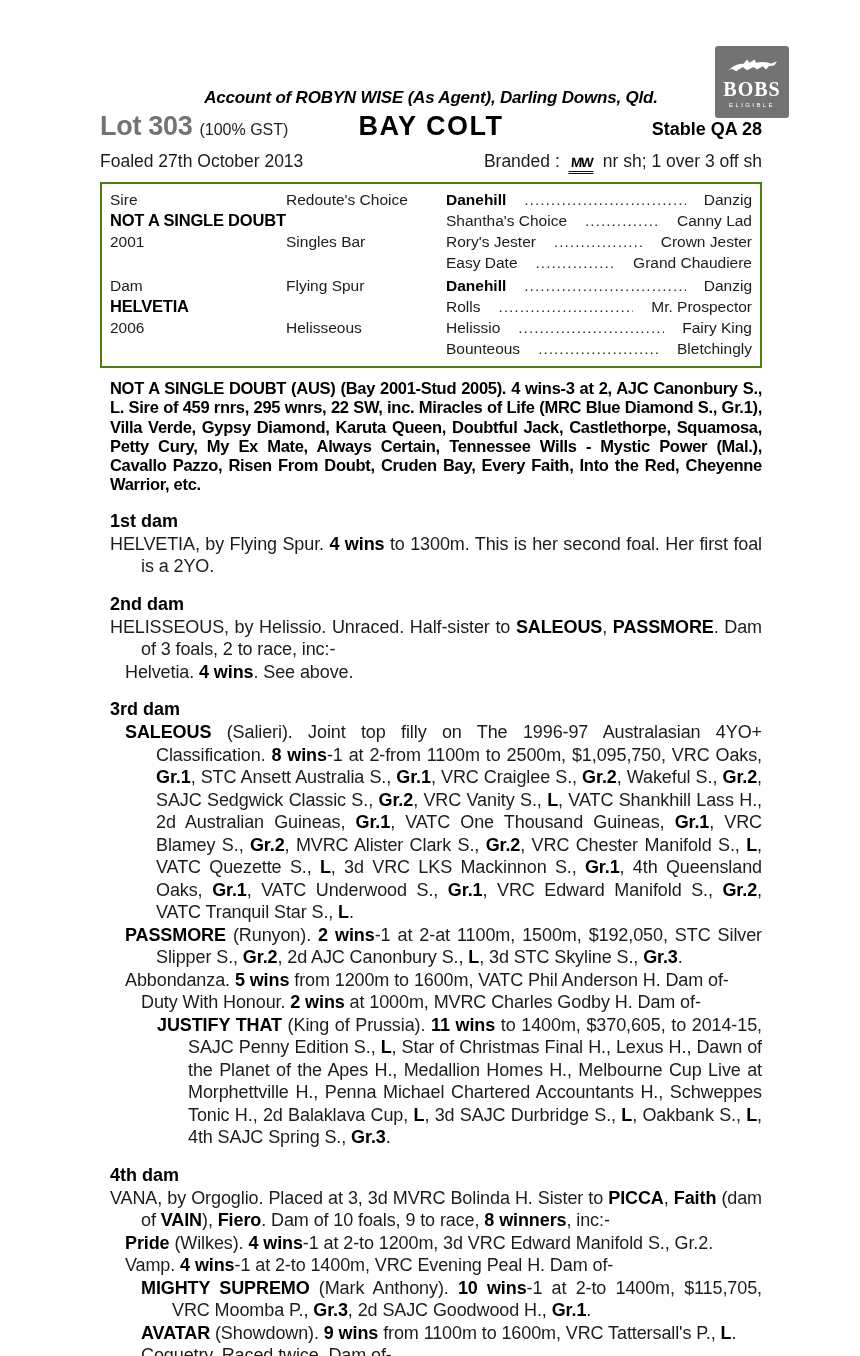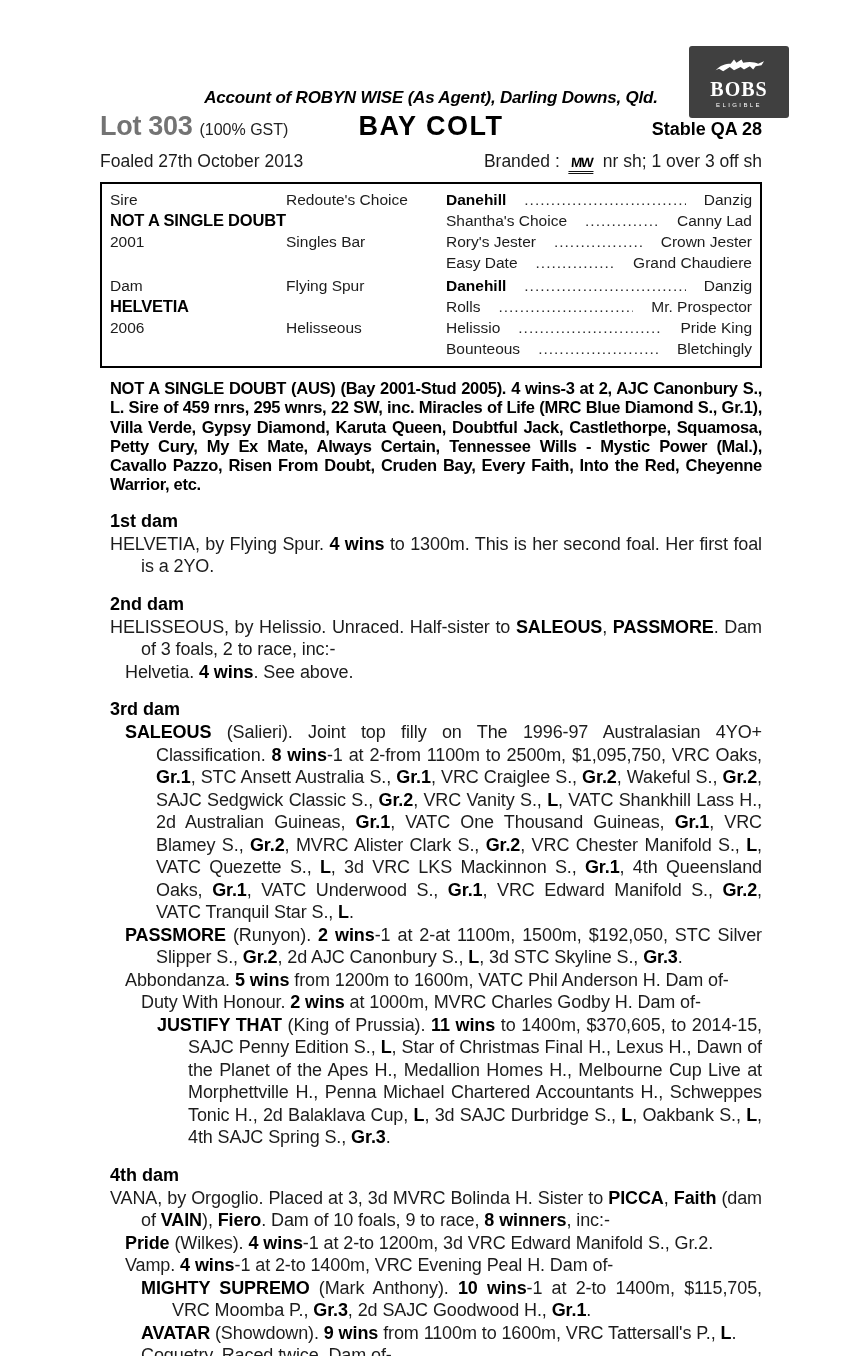--- a/index.html
+++ b/index.html
@@ -5,22 +5,22 @@
   html,body{margin:0;padding:0;background:#ffffff;}
   body{
     width:860px;height:1356px;position:relative;
     font-family:"Liberation Sans",sans-serif;
     color:#1c1c1c;-webkit-font-smoothing:antialiased;
   }
   .content{position:absolute;left:100px;top:0;width:662px;}
 
   
   .bobs{
-    position:absolute;top:46px;right:71px;width:100px;height:72px;
-    background:#404040;border-radius:3px;color:#fff;
+    position:absolute;top:46px;right:71px;width:74px;height:72px;
+    background:#737373;border-radius:3px;color:#fff;
     display:flex;flex-direction:column;align-items:center;justify-content:center;
     gap:1px;
   }
   .bobs svg{display:block;margin-bottom:1px;}
   .bobs-word{font-family:"Liberation Serif",serif;font-weight:700;font-size:20px;line-height:1;letter-spacing:1px;}
   .bobs-sub{font-size:6px;letter-spacing:2.4px;line-height:1;margin-top:2px;}
 
   
   .account{margin-top:88px;text-align:center;font-weight:700;font-size:17px;color:#000;letter-spacing:-0.2px;font-style:italic;}
   .lot-row{display:grid;grid-template-columns:1fr auto 1fr;align-items:baseline;margin-top:3px;}
@@ -30,21 +30,21 @@
   .lot-title{text-align:center;font-size:27px;font-weight:700;color:#000;letter-spacing:1.5px;}
   .lot-stable{text-align:right;font-weight:700;font-size:18px;color:#000;}
   .foaled-row{display:flex;justify-content:space-between;align-items:baseline;margin-top:9px;font-size:17.5px;}
   .branded{display:flex;align-items:baseline;gap:9px;}
   .brand-mark{
     display:inline-block;font-weight:700;font-size:13.5px;letter-spacing:-1.5px;
     border-bottom:3px double #111;padding:0 2px 1px 2px;transform:skewX(-4deg);color:#000;
   }
 
   
-  .ped{border:2px solid #000000;margin-top:8px;padding:5px 8px 7px 8px;font-size:15.5px;}
+  .ped{border:2px solid #4d7c0f;margin-top:8px;padding:5px 8px 7px 8px;font-size:15.5px;}
   .ped-half{display:grid;grid-template-columns:176px 160px 1fr;line-height:21px;}
   .ped-half + .ped-half{margin-top:2px;}
   .ped-c1b{font-weight:700;color:#000;font-size:16.5px;letter-spacing:-0.2px;}
   .ped-pair{display:flex;align-items:baseline;min-width:0;gap:16px;}
   .ped-name{white-space:nowrap;}
   .ped-name.b{font-weight:700;color:#000;}
   .leader{flex:1 1 auto;overflow:hidden;white-space:nowrap;margin:0 2px;color:#2a2a2a;}
   .leader::after{content:"................................................................................";letter-spacing:1px;}
   .ped-anc{white-space:nowrap;}
 
@@ -139,21 +139,21 @@
         <div class="ped-pair">
           <span class="ped-name">Rolls</span>
           <span class="leader"></span>
           <span class="ped-anc">Mr. Prospector</span>
         </div>
         <div class="">2006</div>
         <div>Helisseous</div>
         <div class="ped-pair">
           <span class="ped-name">Helissio</span>
           <span class="leader"></span>
-          <span class="ped-anc">Pride King</span>
+          <span class="ped-anc">Fairy King</span>
         </div>
         <div class=""></div>
         <div></div>
         <div class="ped-pair">
           <span class="ped-name">Bounteous</span>
           <span class="leader"></span>
           <span class="ped-anc">Bletchingly</span>
         </div>
       </div>
     </div>

